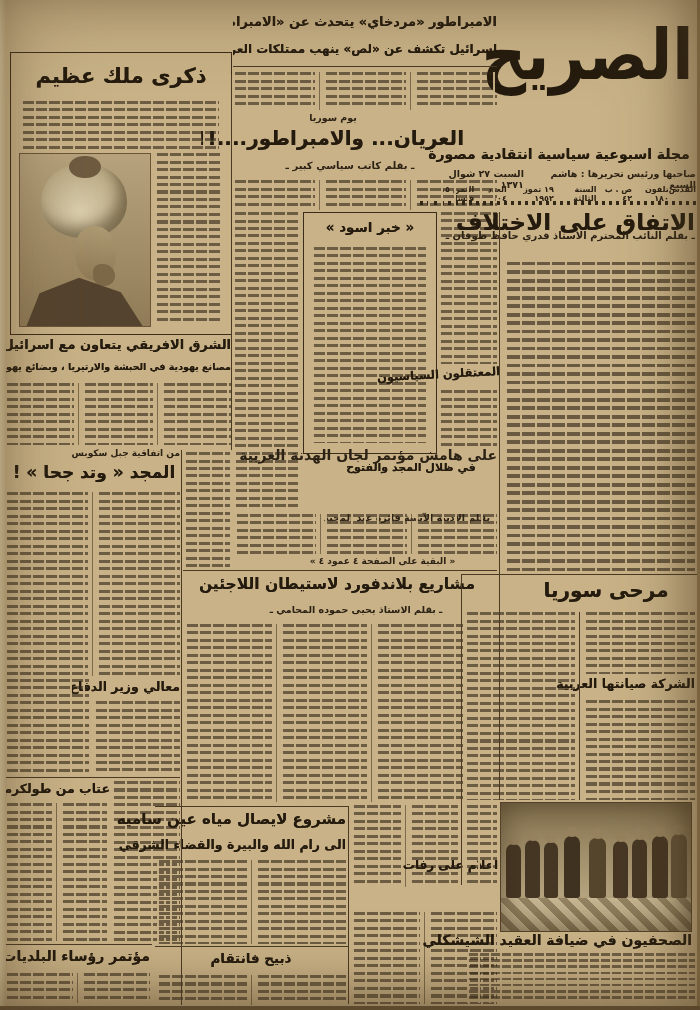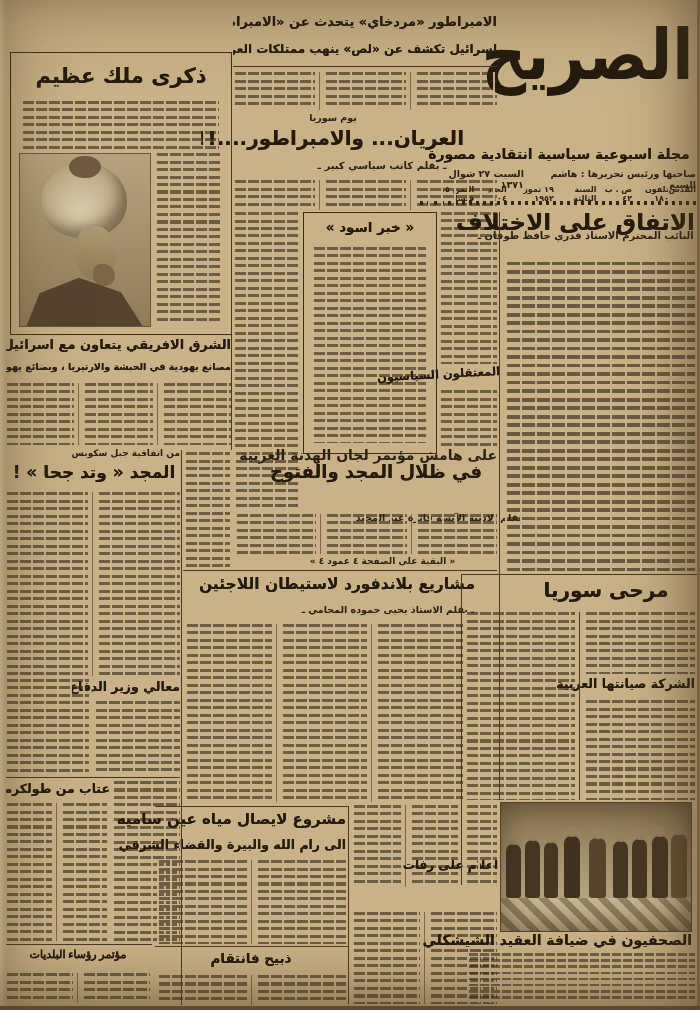--- a/index.html
+++ b/index.html
@@ -9,21 +9,21 @@
         box-shadow:inset 0 0 90px rgba(84,64,36,.45), inset -10px -12px 45px rgba(70,52,28,.40);}
   .edgeL{position:absolute;left:0;top:0;width:6px;height:100%;z-index:55;
         background:linear-gradient(90deg,#e6d6ab,#c9b287);}
   .edgeB{position:absolute;left:0;bottom:0;width:100%;height:4px;background:#6b573a;z-index:55;}
   .edgeR{position:absolute;right:0;top:0;width:3px;height:100%;background:#9b8257;z-index:55;}
 
   .hl{position:absolute;font-weight:bold;color:#241b0e;text-align:center;white-space:nowrap;
       line-height:1.25;text-shadow:0 0 .6px rgba(36,28,16,.8);}
   .clip{overflow:hidden;}
   .kick{position:absolute;font-weight:bold;color:#2b2114;text-align:center;white-space:nowrap;}
-  .by{position:absolute;font-weight:bold;color:#2b2114;text-align:center;white-space:nowrap;margin-left:32px;}
+  .by{position:absolute;font-weight:bold;color:#2b2114;text-align:center;white-space:nowrap;}
   .hr{position:absolute;height:1px;background:#4a3a24;}
   .vr{position:absolute;width:1px;background:#4a3a24;}
   .box{position:absolute;border:1.5px solid #3a2d19;}
 
   
   .gk{position:absolute;display:flex;align-items:stretch;}
   .gk .g{flex:1;background-image:
       repeating-linear-gradient(90deg, rgba(203,180,138,.95) 0 2px, rgba(203,180,138,0) 2px 13px),
       repeating-linear-gradient(180deg, rgba(45,35,21,.60) 0 3px, rgba(45,35,21,0) 3px 7.5px);}
   .gk i{width:1px;background:rgba(74,58,36,.6);margin:0 4px;}
@@ -124,21 +124,21 @@
 
   <div class="hl" style="left:424px;top:366px;width:76px;font-size:11.5px;transform:rotate(-3deg);">المعتقلون السياسيون</div>
   <div class="gk" style="left:439px;top:390px;width:58px;height:56px;">
     <div class="g"></div>
   </div>
 
   <div class="gk" style="left:234px;top:452px;width:64px;height:60px;">
     <div class="g"></div>
   </div>
   <div class="kick" style="left:380px;top:447px;width:117px;font-size:14px;">على هامش مؤتمر لجان الهدنة العربية</div>
-  <div class="hl" style="left:310px;top:461px;width:172px;font-size:18px;">في ظلال المجد والفتوح</div>
+  <div class="hl" style="left:325px;top:461px;width:172px;font-size:11px;">في ظلال المجد والفتوح</div>
   <div class="by" style="left:338px;top:512px;width:152px;font-size:9.5px;">بقلم الاديبة الآنسة فائزة عبد المجيد</div>
   <div class="gk" style="left:235px;top:514px;width:262px;height:40px;">
     <div class="g"></div>
       <i></i>
       <div class="g"></div>
       <i></i>
       <div class="g"></div>
   </div>
   <div class="kick" style="left:300px;top:556px;width:165px;font-size:9px;">« البقية على الصفحة ٤ عمود ٤ »</div>
 
@@ -203,21 +203,21 @@
   <div class="gk" style="left:5px;top:803px;width:102px;height:138px;">
     <div class="g"></div>
       <i></i>
       <div class="g"></div>
   </div>
   <div class="gk" style="left:112px;top:781px;width:68px;height:160px;">
     <div class="g"></div>
   </div>
   <div class="hr" style="left:5px;top:944px;width:147px;"></div>
 
-  <div class="hl" style="left:6px;top:948px;width:144px;font-size:11px;font-family:Liberation Serif, serif;">مؤتمر رؤساء البلديات</div>
+  <div class="hl" style="left:6px;top:948px;width:144px;font-size:14px;">مؤتمر رؤساء البلديات</div>
   <div class="gk" style="left:5px;top:973px;width:145px;height:30px;">
     <div class="g"></div>
       <i></i>
       <div class="g"></div>
   </div>
 
   <div class="hr" style="left:155px;top:806px;width:193px;"></div>
   <div class="hl" style="left:157px;top:810px;width:189px;font-size:15px;">مشروع لايصال مياه عين ساميه</div>
   <div class="hl" style="left:157px;top:837px;width:189px;font-size:12.5px;">الى رام الله والبيرة والقضاء الشرقي</div>
   <div class="gk" style="left:157px;top:860px;width:189px;height:84px;">

